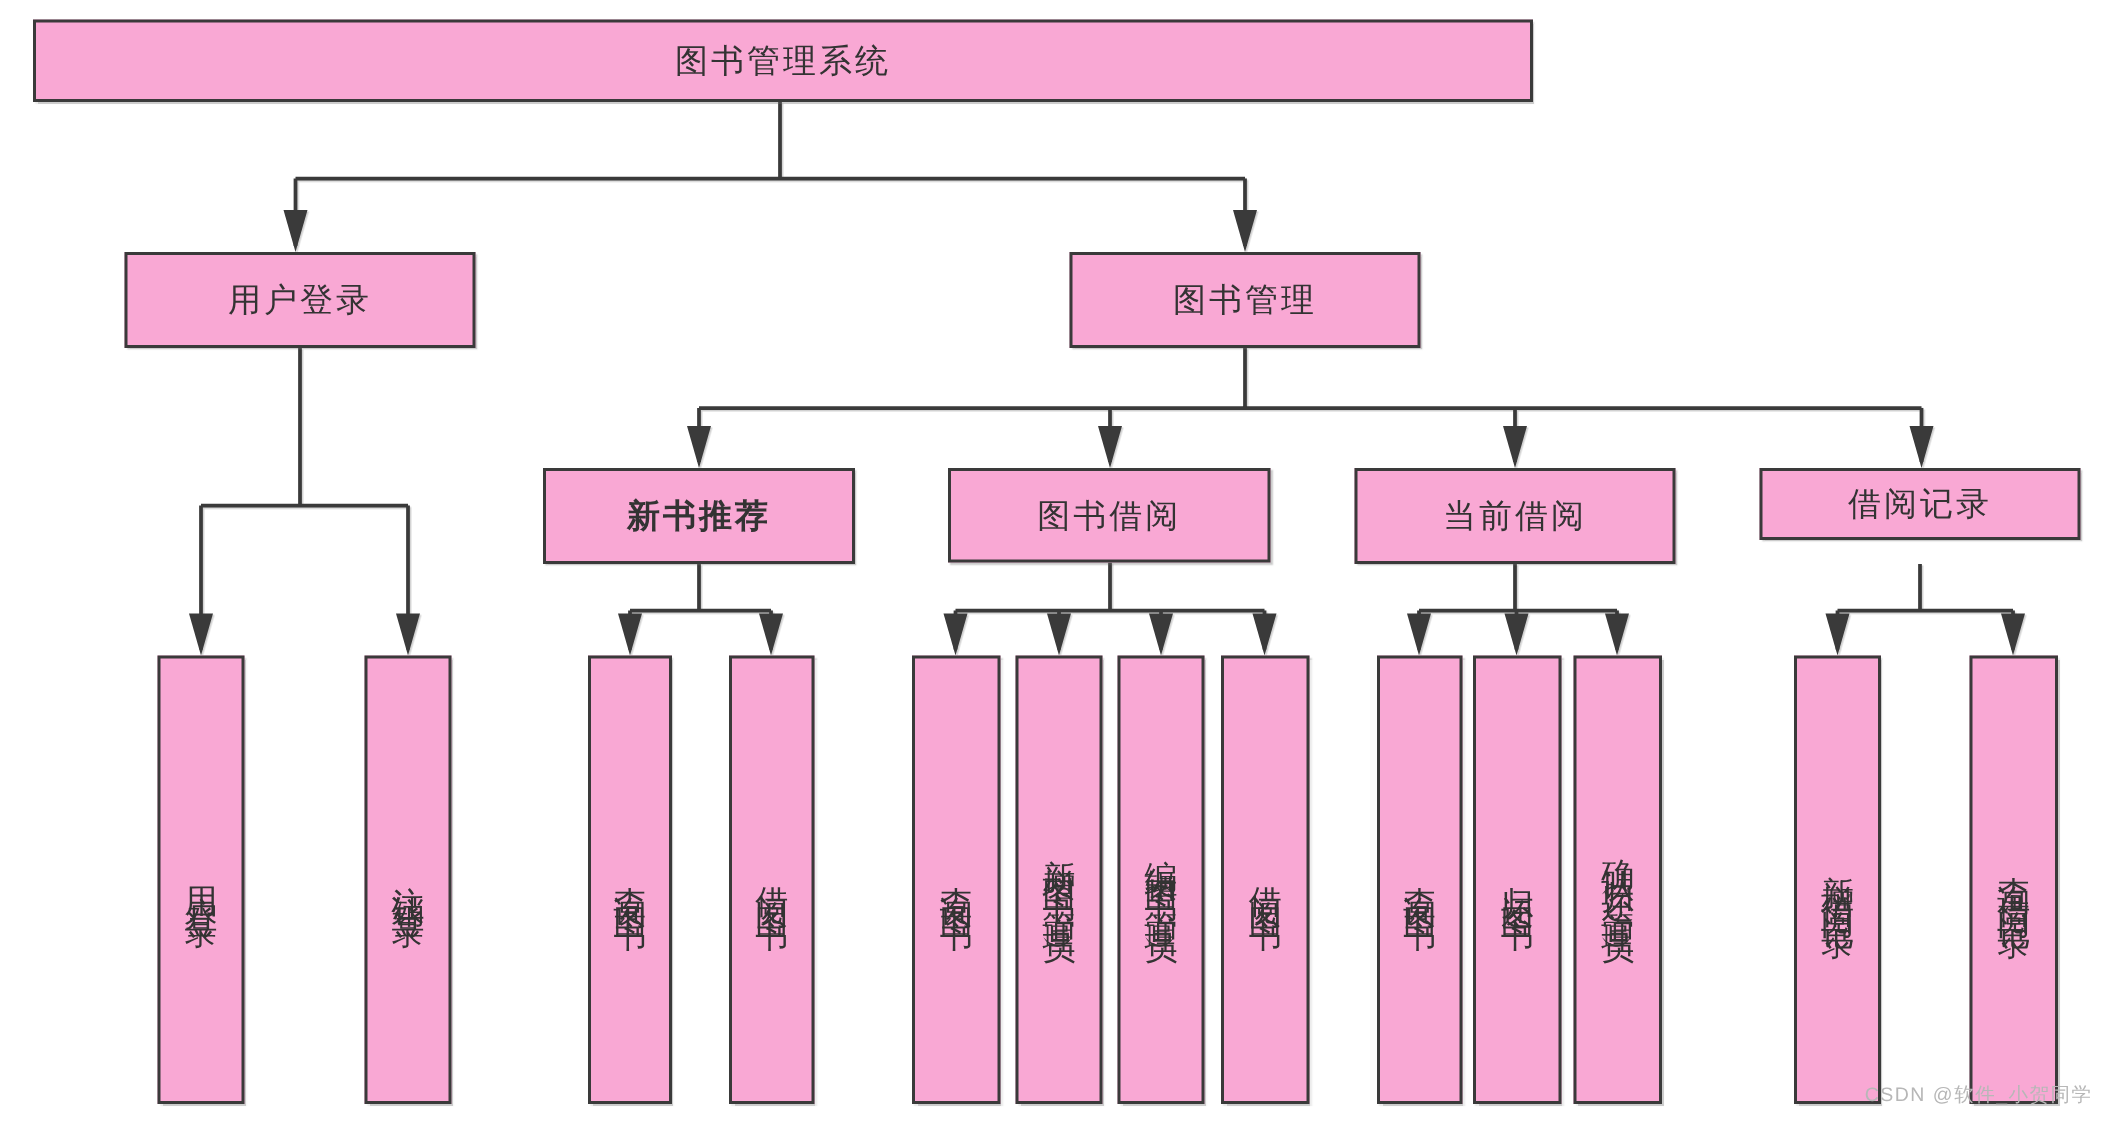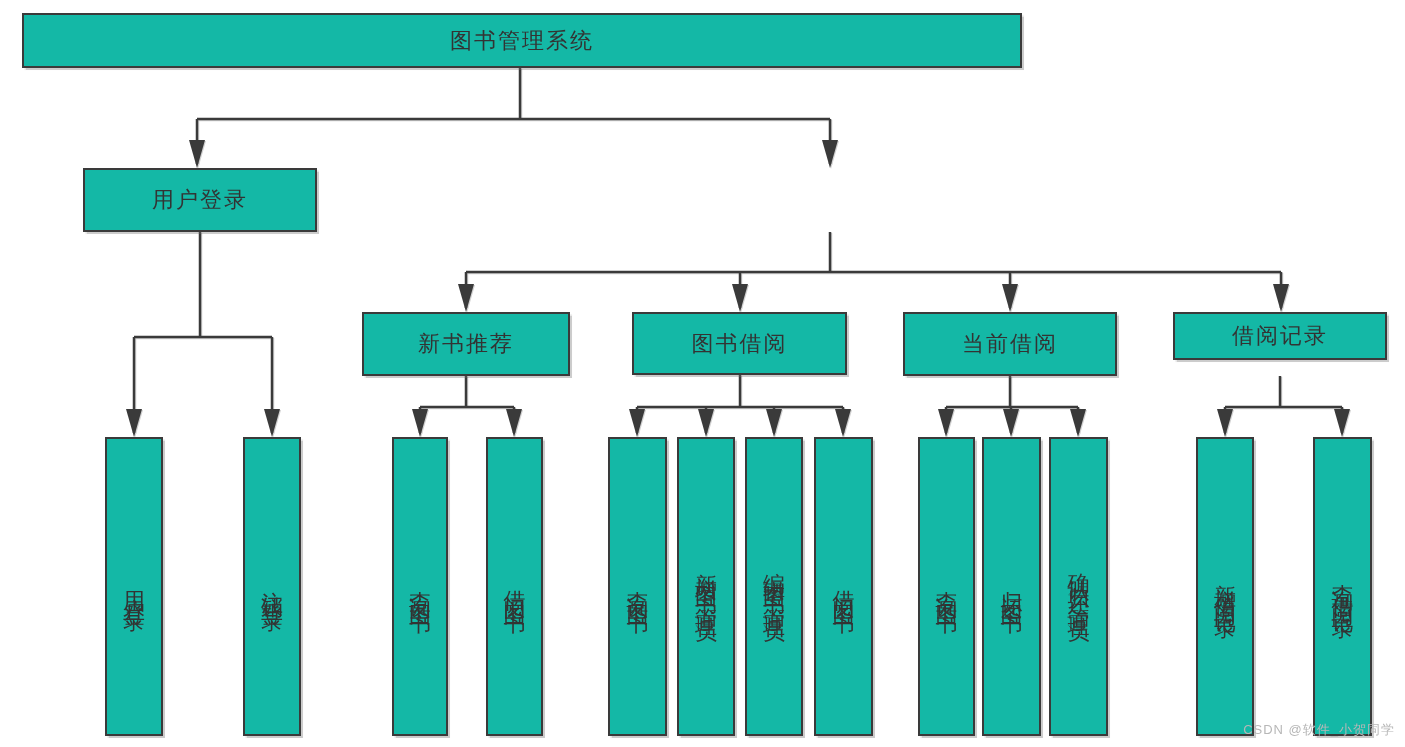--- a/index.html
+++ b/index.html
@@ -14,21 +14,21 @@
     width:1405px;
     height:747px;
     background:var(--bg);
     font-family:"Liberation Sans", sans-serif;
     overflow:hidden;
   }
   .node{
     position:absolute;
     box-sizing:border-box;
     border:2.5px solid var(--line);
-    background:#14b8a6;
+    background:#f9a8d4;
     display:flex;
     align-items:center;
     justify-content:center;
     color:var(--text);
     box-shadow:1.5px 1.5px 1px rgba(110,110,110,0.35);
   }
   .node.h{
     font-size:22px;
     letter-spacing:2px;
     white-space:nowrap;
@@ -110,22 +110,23 @@
     <g>
       <path d="M1280,376 V407 M1225,407 H1342 M1225,407 V433 M1342,407 V433"></path>
       <polygon points="1217,409 1233,409 1225,437"></polygon>
       <polygon points="1334,409 1350,409 1342,437"></polygon>
     </g>
   </svg>
 
   <div class="node h" style="left:22px;top:13px;width:1000px;height:55px;">图书管理系统</div>
 
   <div class="node h" style="left:83px;top:168px;width:234px;height:64px;">用户登录</div>
+  <div class="node h" style="left:713px;top:168px;width:234px;height:64px;">图书管理</div>
 
-  <div class="node h" style="left:362px;top:312px;width:208px;height:64px;">新书推荐</div>
+  <div class="node h" style="left:362px;top:312px;width:208px;height:64px;font-weight:bold;">新书推荐</div>
   <div class="node h" style="left:903px;top:312px;width:214px;height:64px;">当前借阅</div>
   <div class="node h" style="left:632px;top:312px;width:215px;height:63px;">图书借阅</div>
   <div class="node h" style="left:1173px;top:312px;width:214px;height:48px;">借阅记录</div>
 
   <div class="node v" style="left:105px;top:437px;width:58px;height:299px;">
     <span>用户登录</span>
   </div>
   <div class="node v" style="left:243px;top:437px;width:58px;height:299px;">
     <span>注销登录</span>
   </div>

